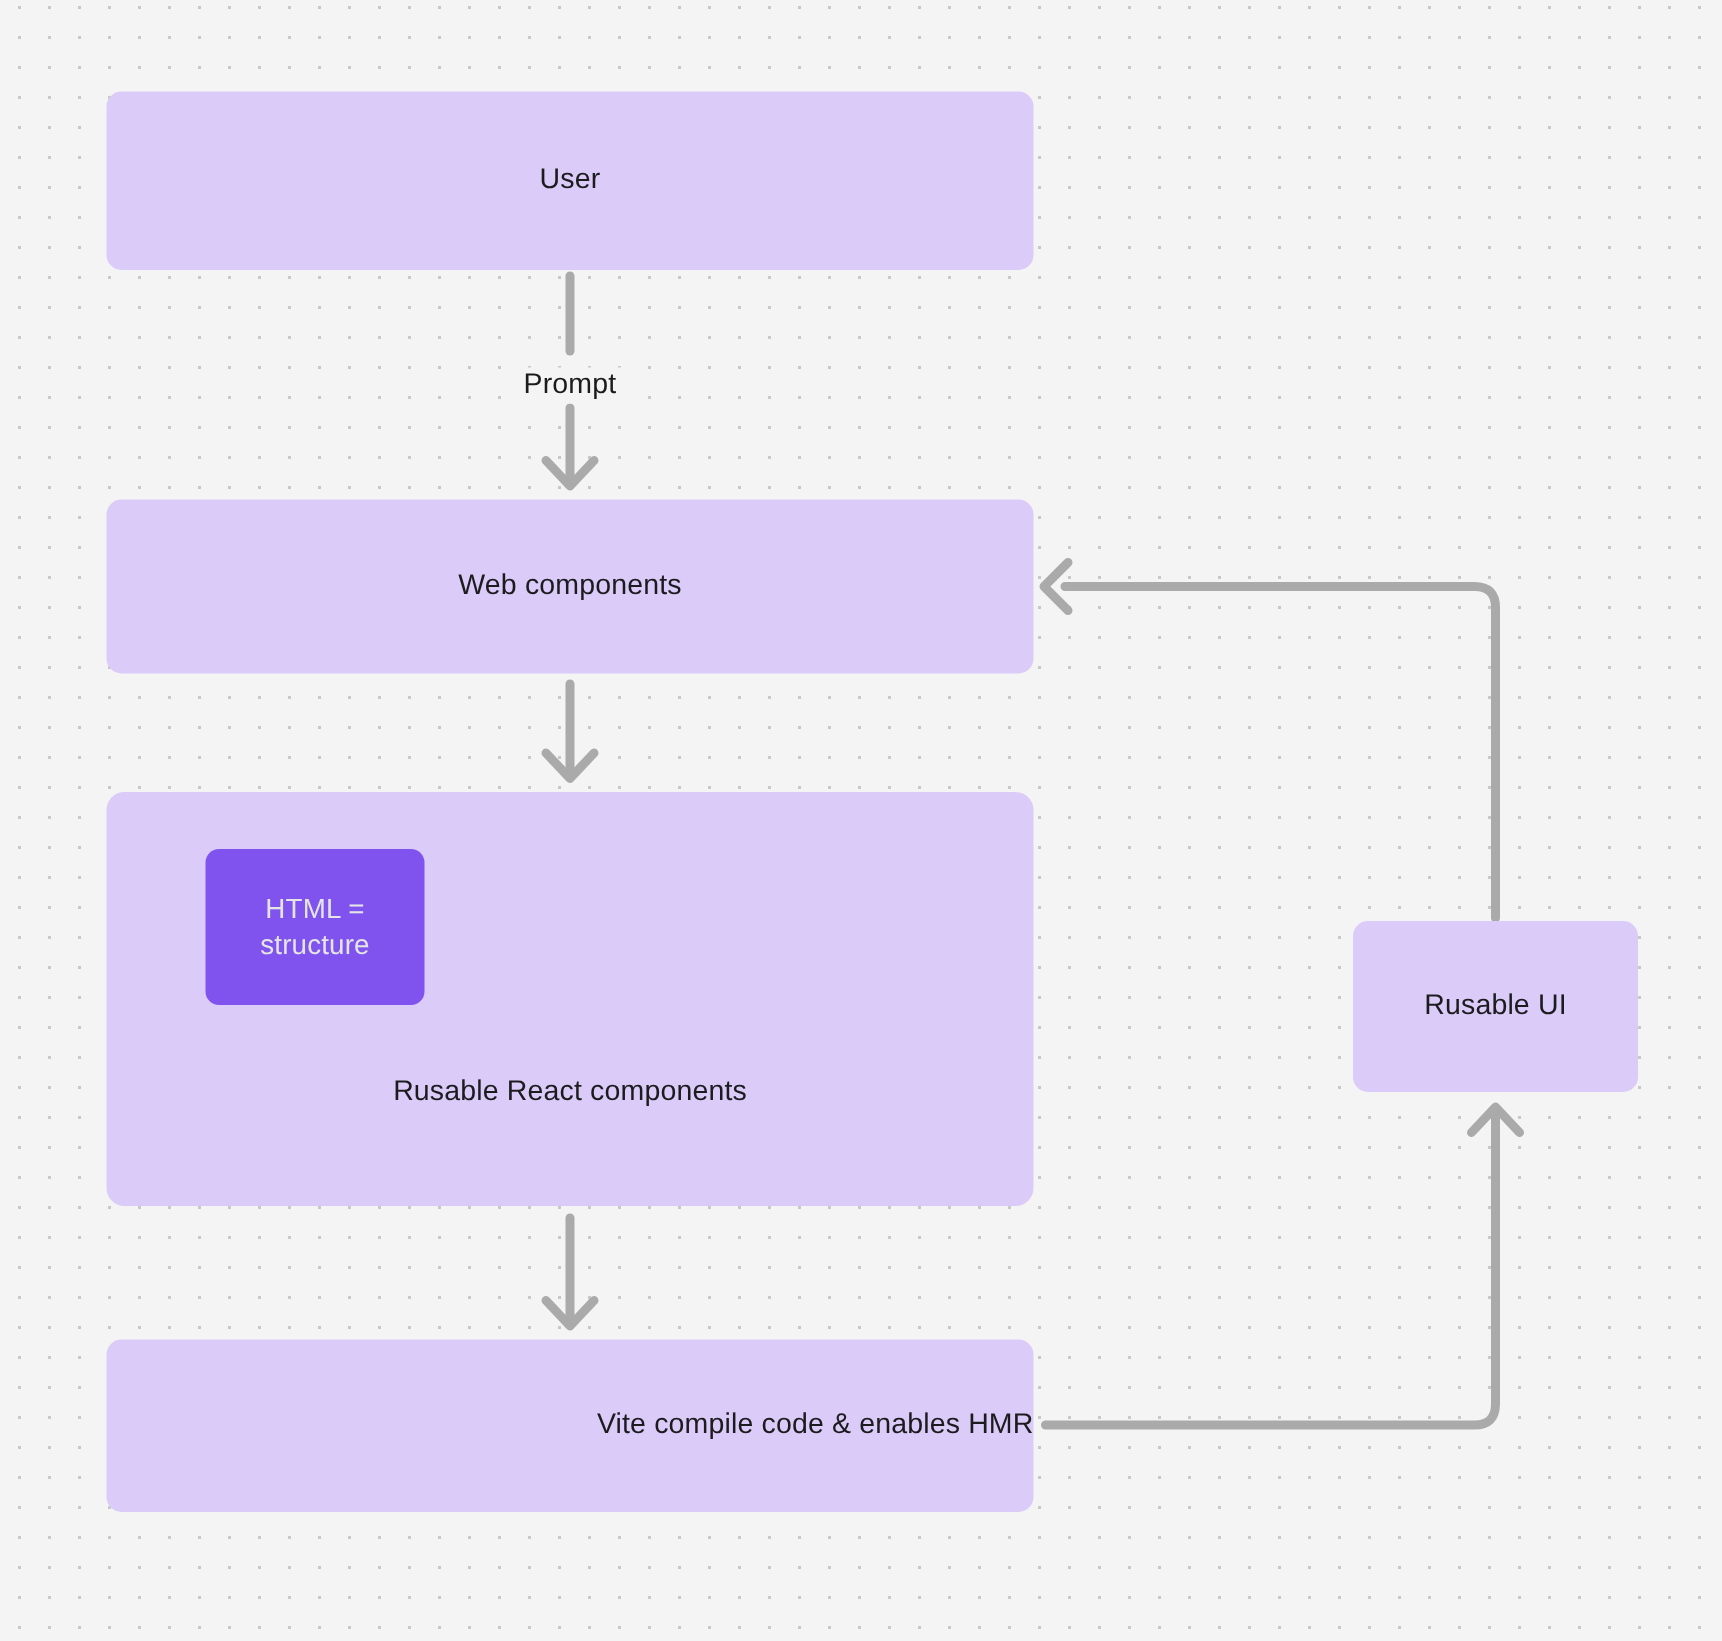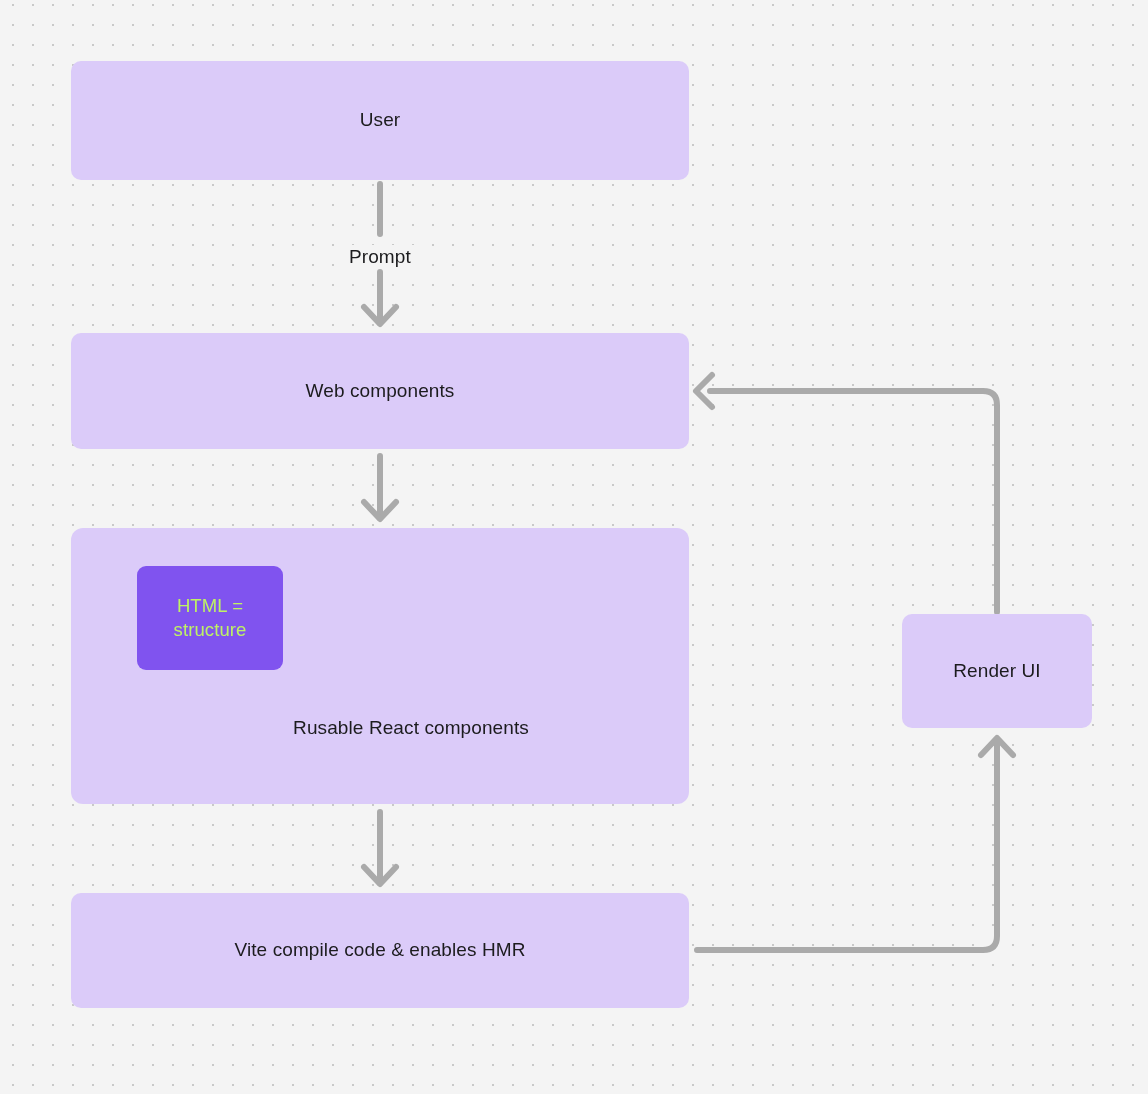--- a/index.html
+++ b/index.html
@@ -39,31 +39,31 @@
 
   .node-outer {
     background: #dbcbf9;
     color: #1c1c1e;
     font-size: 19px;
     letter-spacing: 0.1px;
   }
 
   .node-inner {
     background: #8053ef;
-    color: #bef264;
+    color: #e5e5e5;
     font-size: 18.5px;
     border-radius: 9px;
     letter-spacing: 0.1px;
   }
 
   #node-user        { left: 71px;  top: 61px;  width: 618px; height: 119px; }
   #node-webapp      { left: 71px;  top: 333px; width: 618px; height: 116px; }
   #node-components  { left: 71px;  top: 528px; width: 618px; height: 276px;
                       display: block; border-radius: 12px; }
-  #node-vite        { left: 71px;  top: 893px; width: 618px; height: 115px; }
+  #node-vite        { left: 71px;  top: 893px; width: 618px; height: 115px; justify-content: flex-end; }
   #node-render      { left: 902px; top: 614px; width: 190px; height: 114px; }
 
   
   #chips {
     position: absolute;
     left: 66px;
     top: 38px;
     width: 486px;
     height: 104px;
     display: flex;
@@ -85,21 +85,20 @@
 
   #components-caption {
     position: absolute;
     left: 0;
     top: 188px;
     width: 618px;
     text-align: center;
     font-size: 19px;
     color: #1c1c1e;
     letter-spacing: 0.1px;
-    margin-left: 31px;
   }
 
   
   #edges {
     position: absolute;
     left: 0;
     top: 0;
     width: 1148px;
     height: 1094px;
     pointer-events: none;
@@ -188,18 +187,18 @@
     </div>
 
     <div id="components-caption">Rusable React components</div>
   </div>
 
   <div class="node node-outer" id="node-vite">
     <span>Vite compile code &amp; enables HMR</span>
   </div>
 
   <div class="node node-outer" id="node-render">
-    <span>Render UI</span>
+    <span>Rusable UI</span>
   </div>
 
   <div class="edge-label" id="label-prompt">Prompt</div>
 
 </div>
 
 </body></html>

